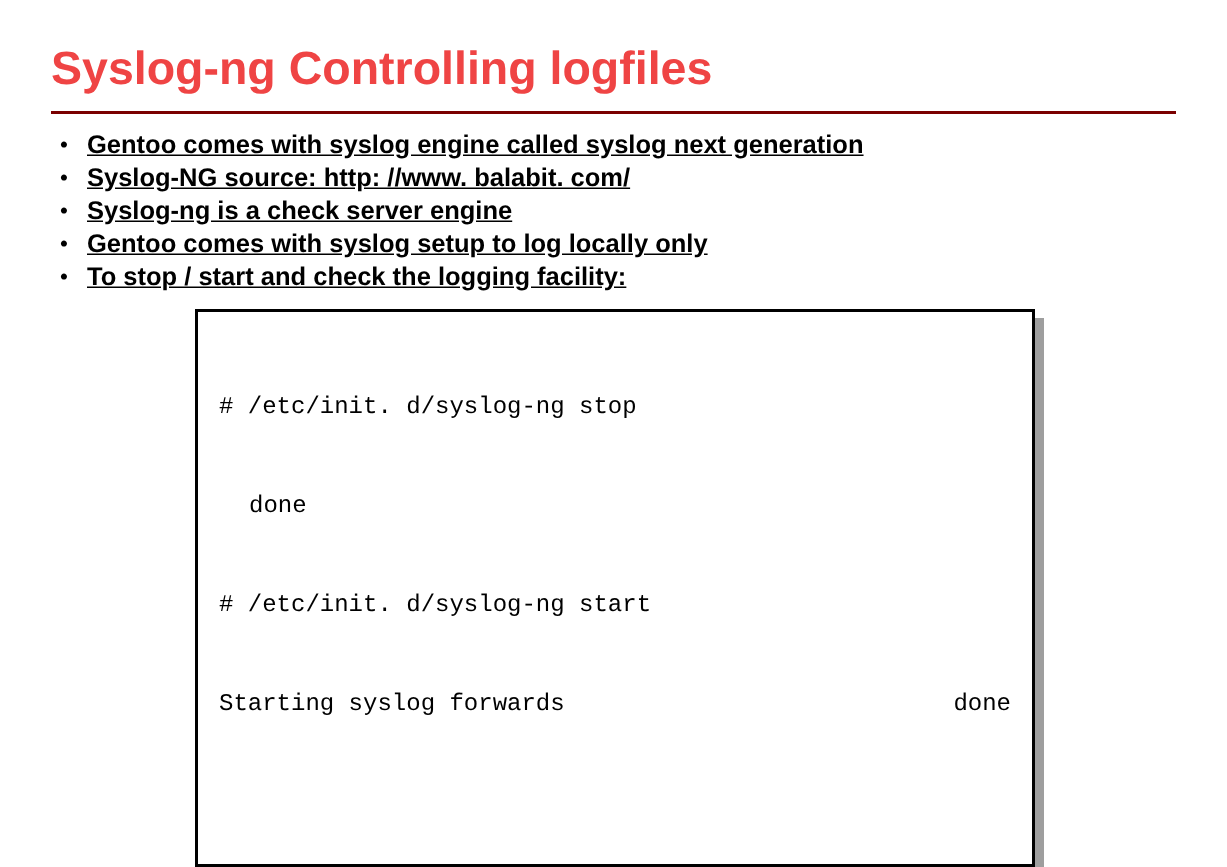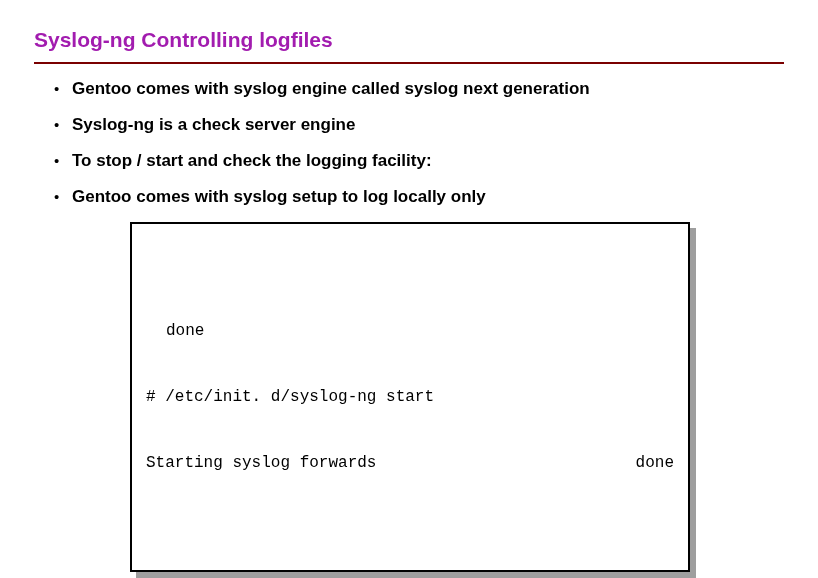--- a/index.html
+++ b/index.html
@@ -10,41 +10,42 @@
     background: #ffffff;
     font-family: Arial, Helvetica, sans-serif;
     color: #000;
   }
   .slide {
     box-sizing: border-box;
     padding: 28px 34px 20px 34px;
     width: 818px;
   }
   h1.title {
-    font-size: 21px;
+    font-size: 31px;
     font-weight: bold;
-    color: #a21caf; 
+    color: #ef4444; 
     margin: 0 0 6px 0;
     padding: 0 0 4px 0;
     letter-spacing: 0;
   }
   .rule {
     height: 2px;
     background: #7a0000;
     margin: 0 0 10px 0;
   }
   ul.top {
     list-style: none;
     padding: 0;
     margin: 0;
   }
   ul.top > li {
     position: relative;
     padding-left: 24px;
-    margin: 14px;
+    margin: 0;
+    text-decoration: underline;
   }
   ul.top > li::before {
     content: "•";
     position: absolute;
     left: 6px;
     top: 0;
     font-size: 15px;
     line-height: 22px;
     color: #000;
   }
@@ -96,40 +97,43 @@
 
   <h1 class="title">Syslog-ng Controlling logfiles</h1>
   <div class="rule"></div>
 
   <ul class="top">
 
     <li>
       <div class="b-main">Gentoo comes with syslog engine called syslog next generation</div>
     </li>
 
+    <li>
+      <div class="b-main">Syslog-NG source: http: //www. balabit. com/</div>
+    </li>
 
     <li>
       <div class="b-main">Syslog-ng is a check server engine</div>
     </li>
 
 
     <li>
-      <div class="b-main">To stop / start and check the logging facility:</div>
+      <div class="b-main">Gentoo comes with syslog setup to log locally only</div>
     </li>
 
     <li>
-      <div class="b-main">Gentoo comes with syslog setup to log locally only</div>
+      <div class="b-main">To stop / start and check the logging facility:</div>
     </li>
 
   </ul>
 
   <div class="codebox-wrap">
     <div class="code-shadow"></div>
     <div class="codebox">
-      <div class="code-row"><span class="code-right"></span></div>
+      <div class="code-row"><span class="code-left"># /etc/init. d/syslog-ng stop</span><span class="code-right"></span></div>
       <div class="code-row"><span class="code-right">done</span></div>
       <div class="code-row"><span class="code-left"># /etc/init. d/syslog-ng start</span><span class="code-right"></span></div>
       <div class="code-row"><span class="code-left">Starting syslog forwards</span><span class="code-right">done</span></div>
       
       
     </div>
   </div>
 
 </div>
 

